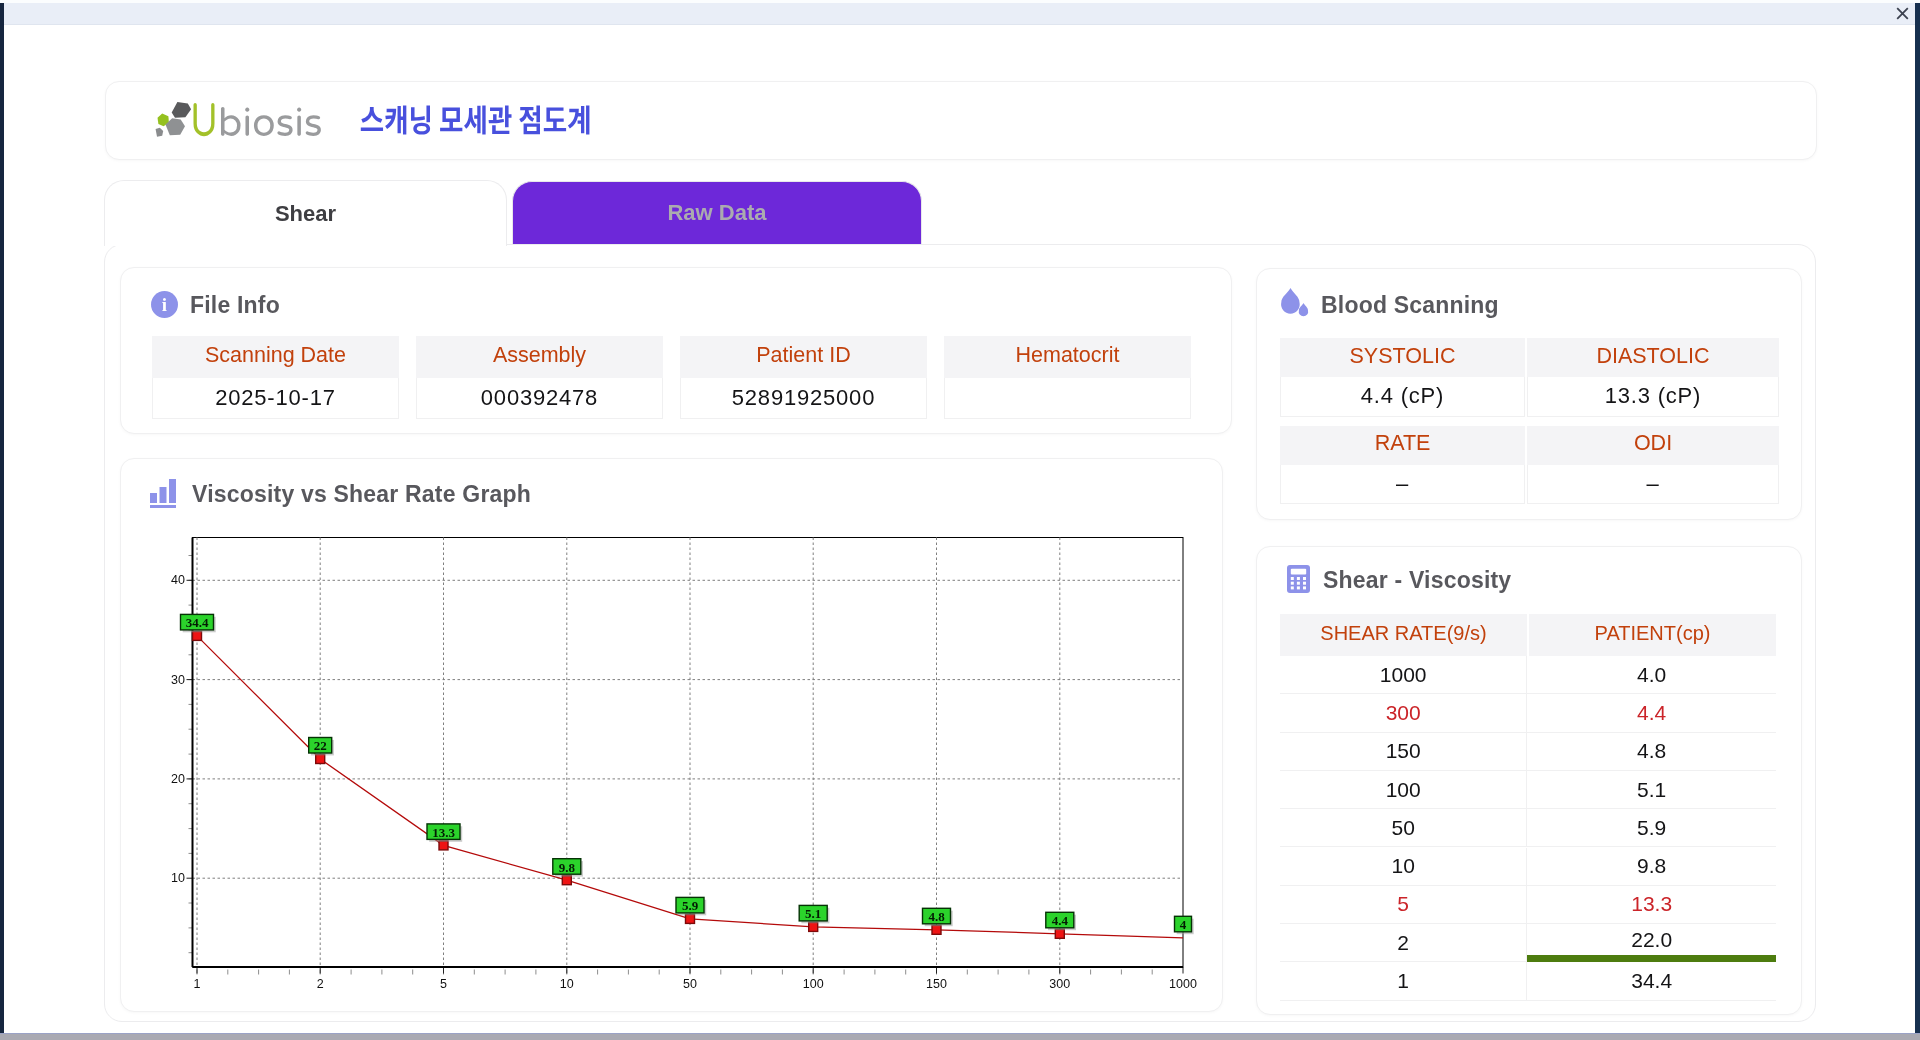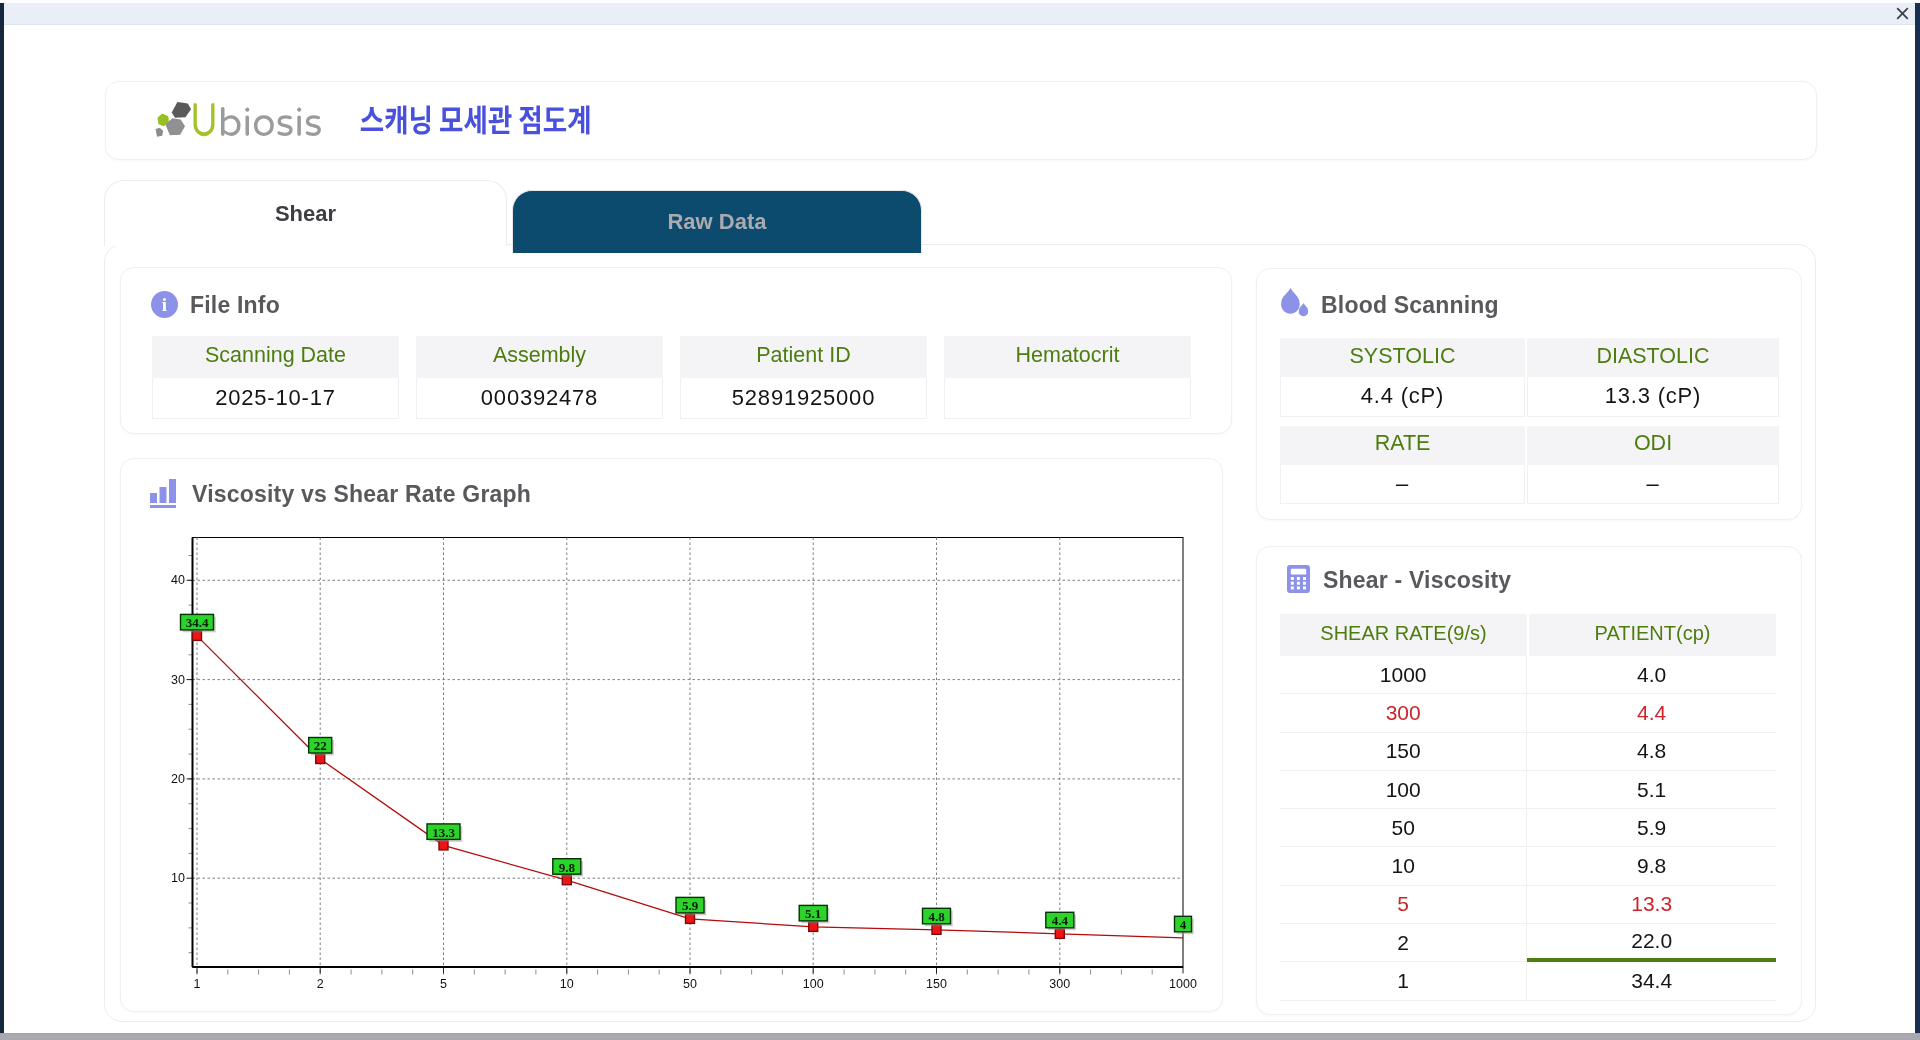--- a/index.html
+++ b/index.html
@@ -1,18 +1,18 @@
 <!DOCTYPE html>
 <html><head><meta charset="utf-8"><style>
 *{margin:0;padding:0;box-sizing:border-box}
 html,body{width:1920px;height:1040px;overflow:hidden;background:#fff;font-family:"Liberation Sans",sans-serif}
 .abs{position:absolute}
 .card{position:absolute;background:#fff;border:1px solid #f0f0f1;border-radius:14px;box-shadow:0 1px 3px rgba(0,0,0,.03)}
 .ctitle{position:absolute;font-weight:bold;font-size:23px;color:#58585d;letter-spacing:.2px}
-.hcell{position:absolute;background:#f4f4f6;color:#4d7c0f;font-size:21.5px;display:flex;align-items:center;justify-content:center;padding-bottom:3px}
+.hcell{position:absolute;background:#f4f4f6;color:#c2410c;font-size:21.5px;display:flex;align-items:center;justify-content:center;padding-bottom:3px}
 .vcell{position:absolute;background:#fff;border:1px solid #f0f0f1;border-top:none;color:#141416;font-size:22px;letter-spacing:0.8px;display:flex;align-items:center;justify-content:center}
 </style></head><body>
 <div class="abs" style="left:0;top:0;width:1920px;height:3px;background:#fbfdfe"></div>
 <div class="abs" style="left:4px;top:3px;width:1912px;height:22px;background:#e9eef7;border-bottom:1px solid #dfe5ef"></div>
 <div class="abs" style="left:0;top:3px;width:4px;height:1031px;background:#16263f"></div>
 <div class="abs" style="left:1915px;top:3px;width:5px;height:1031px;background:#17304f"></div>
 <svg class="abs" style="left:1895px;top:6px" width="15" height="15" viewBox="0 0 15 15">
     <path d="M2.2 2.2 L12.8 12.8 M12.8 2.2 L2.2 12.8" stroke="#3c4250" stroke-width="1.8"></path>
   </svg>
 <div class="abs" style="left:0;top:1033px;width:1920px;height:1px;background:#9aa2c6"></div>
@@ -42,21 +42,21 @@
       <path transform="translate(1840,0)" d="M674.257568359375 837.8408203125H807.661376953125V301.981201171875H674.257568359375ZM93.259033203125 779.740966796875H225.32275390625V396.460205078125H93.259033203125ZM93.259033203125 461.60205078125H173.299560546875Q244.35888671875 461.60205078125 314.9088134765625 465.10205078125Q385.458740234375 468.60205078125 457.3089599609375 477.2120361328125Q529.1591796875 485.822021484375 602.619384765625 500.822021484375L617.419677734375 393.379150390625Q541.739501953125 377.59912109375 467.439208984375 368.7091064453125Q393.138916015625 359.819091796875 319.7489013671875 356.2091064453125Q246.35888671875 352.59912109375 173.299560546875 352.59912109375H93.259033203125ZM494.3603515625 288.500732421875Q591.380615234375 288.500732421875 662.620849609375 265.880615234375Q733.861083984375 243.260498046875 772.76123046875 201.1903076171875Q811.661376953125 159.1201171875 811.661376953125 99.8798828125Q811.661376953125 40.859619140625 772.76123046875 -1.320556640625Q733.861083984375 -43.500732421875 662.620849609375 -66.120849609375Q591.380615234375 -88.740966796875 494.3603515625 -88.740966796875Q397.340087890625 -88.740966796875 326.4898681640625 -66.120849609375Q255.6396484375 -43.500732421875 216.739501953125 -1.320556640625Q177.83935546875 40.859619140625 177.83935546875 99.8798828125Q177.83935546875 159.1201171875 216.739501953125 201.1903076171875Q255.6396484375 243.260498046875 326.4898681640625 265.880615234375Q397.340087890625 288.500732421875 494.3603515625 288.500732421875ZM494.3603515625 182.27783203125Q434.52099609375 182.27783203125 393.681640625 173.4681396484375Q352.84228515625 164.658447265625 331.7626953125 146.638916015625Q310.68310546875 128.619384765625 310.68310546875 99.8798828125Q310.68310546875 71.92041015625 331.7626953125 53.5108642578125Q352.84228515625 35.101318359375 393.681640625 25.901611328125Q434.52099609375 16.701904296875 494.3603515625 16.701904296875Q554.19970703125 16.701904296875 595.4290771484375 25.901611328125Q636.658447265625 35.101318359375 657.738037109375 53.5108642578125Q678.817626953125 71.92041015625 678.817626953125 99.8798828125Q678.817626953125 128.619384765625 657.738037109375 146.638916015625Q636.658447265625 164.658447265625 595.4290771484375 173.4681396484375Q554.19970703125 182.27783203125 494.3603515625 182.27783203125Z"></path>
       <path transform="translate(2987,0)" d="M41.059326171875 126.781494140625H879.500732421875V18.778564453125H41.059326171875ZM392.63818359375 331.279296875H525.261962890625V101.301025390625H392.63818359375ZM128.6787109375 769.101318359375H787.88134765625V314.379150390625H128.6787109375ZM657.03759765625 663.87841796875H259.5224609375V419.60205078125H657.03759765625Z"></path>
       <path transform="translate(3907,0)" d="M405.43994140625 526.021728515625H558.87841796875V418.018798828125H405.43994140625ZM207.937744140625 757.201171875H309.260498046875V601.742431640625Q309.260498046875 523.141845703125 298.000732421875 447.1512451171875Q286.740966796875 371.16064453125 262.201171875 304.1201171875Q237.661376953125 237.07958984375 198.2713623046875 183.379150390625Q158.88134765625 129.6787109375 103.40087890625 95.87841796875L23.23876953125 195.76123046875Q74.59912109375 226.781494140625 109.8690185546875 271.74169921875Q145.138916015625 316.701904296875 166.9486083984375 370.7120361328125Q188.75830078125 424.72216796875 198.3480224609375 483.562255859375Q207.937744140625 542.40234375 207.937744140625 601.742431640625ZM236.6787109375 757.201171875H336.44140625V607.982666015625Q336.44140625 551.302490234375 344.7510986328125 495.182373046875Q353.060791015625 439.062255859375 371.92041015625 387.942138671875Q390.780029296875 336.822021484375 422.4298095703125 293.921875Q454.07958984375 251.021728515625 501.539794921875 220.221435546875L429.39794921875 116.4384765625Q374.697509765625 150.23876953125 337.3675537109375 202.8292236328125Q300.03759765625 255.419677734375 277.9478759765625 320.960205078125Q255.858154296875 386.500732421875 246.2684326171875 459.7713623046875Q236.6787109375 533.0419921875 236.6787109375 607.982666015625ZM709.497802734375 837.8408203125H836.101318359375V-88.060791015625H709.497802734375ZM521.137451171875 823.201171875H645.180908203125V-46.861083984375H521.137451171875Z"></path>
       <path transform="translate(4827,0)" d="M81.6787109375 770.301025390625H477.87841796875V663.858154296875H81.6787109375ZM195.9970703125 554.219970703125H327.060791015625V322.51953125H195.9970703125ZM425.656982421875 770.301025390625H556.720703125V712.020263671875Q556.720703125 663.43994140625 554.1107177734375 595.4898681640625Q551.500732421875 527.539794921875 534.8408203125 440.219970703125L405.67724609375 454.92041015625Q420.9970703125 540.1201171875 423.3270263671875 602.1700439453125Q425.656982421875 664.219970703125 425.656982421875 712.020263671875ZM646.418212890625 837.8408203125H780.0419921875V144.659912109375H646.418212890625ZM727.40087890625 555.24169921875H890.6005859375V446.458740234375H727.40087890625ZM162.218505859375 33.8017578125H809.822021484375V-72.64111328125H162.218505859375ZM162.218505859375 206.099853515625H295.622314453125V0.8408203125H162.218505859375ZM39.47900390625 268.098388671875 27.23876953125 373.981201171875Q107.458740234375 373.981201171875 204.3487548828125 375.5911865234375Q301.23876953125 377.201171875 402.298828125 383.701171875Q503.35888671875 390.201171875 596.47900390625 402.981201171875L604.939208984375 308.11865234375Q509.0390625 290.99853515625 408.8690185546875 282.3284912109375Q308.698974609375 273.658447265625 214.0889892578125 271.2684326171875Q119.47900390625 268.87841796875 39.47900390625 268.098388671875Z"></path>
       <path transform="translate(5974,0)" d="M541.720703125 624.581787109375H717.018798828125V516.578857421875H541.720703125ZM682.057861328125 837.060791015625H815.681640625V302.3603515625H682.057861328125ZM198.059326171875 264.620849609375H815.681640625V-78.740966796875H198.059326171875ZM685.39794921875 160.9580078125H329.123046875V26.141845703125H685.39794921875ZM254.51806640625 751.8408203125H362.861083984375V693.48193359375Q362.861083984375 606.341552734375 334.7713623046875 527.1910400390625Q306.681640625 448.04052734375 249.12158203125 388.7301025390625Q191.5615234375 329.419677734375 102.260498046875 300.07958984375L35.6787109375 405.08251953125Q92.939208984375 424.422607421875 134.439208984375 454.8126220703125Q175.939208984375 485.20263671875 202.638916015625 524.0325927734375Q229.338623046875 562.862548828125 241.9283447265625 606.0723876953125Q254.51806640625 649.2822265625 254.51806640625 693.48193359375ZM282.698974609375 751.8408203125H389.48193359375V693.701904296875Q389.48193359375 639.502197265625 411.1715087890625 586.2322998046875Q432.861083984375 532.96240234375 479.5108642578125 490.0723876953125Q526.16064453125 447.182373046875 598.981201171875 422.062255859375L533.95947265625 317.83935546875Q447.99853515625 346.739501953125 392.3284912109375 403.659912109375Q336.658447265625 460.580322265625 309.6787109375 536.0108642578125Q282.698974609375 611.44140625 282.698974609375 693.701904296875ZM71.95947265625 790.681640625H569.6005859375V685.018798828125H71.95947265625Z"></path>
       <path transform="translate(6894,0)" d="M138.578857421875 424.5615234375H789.64111328125V318.338623046875H138.578857421875ZM41.059326171875 124.221435546875H879.500732421875V15.4384765625H41.059326171875ZM392.63818359375 376.340087890625H525.261962890625V89.40087890625H392.63818359375ZM138.578857421875 774.00146484375H782.541259765625V667.55859375H271.422607421875V378.580322265625H138.578857421875Z"></path>
       <path transform="translate(7814,0)" d="M397.759765625 593.101318359375H585.018798828125V487.658447265625H397.759765625ZM392.659912109375 362.301025390625H581.898681640625V256.078125H392.659912109375ZM711.39794921875 837.8408203125H838.00146484375V-88.060791015625H711.39794921875ZM520.67724609375 817.861083984375H644.940673828125V-47.201171875H520.67724609375ZM311.856689453125 728.76123046875H439.020263671875Q439.020263671875 597.240234375 408.6505126953125 483.599853515625Q378.28076171875 369.95947265625 304.7308349609375 274.9493408203125Q231.180908203125 179.939208984375 102.3603515625 103.698974609375L27.318359375 196.781494140625Q131.978271484375 260.00146484375 194.557861328125 334.52099609375Q257.137451171875 409.04052734375 284.4970703125 499.460205078125Q311.856689453125 589.8798828125 311.856689453125 701.580322265625ZM80.059326171875 728.76123046875H356.03759765625V622.318359375H80.059326171875Z"></path>
     </g>
   </svg>
 <div class="abs" style="left:104px;top:244px;width:1712px;height:778px;background:#fff;border:1px solid #ececee;border-radius:18px"></div>
-<div class="abs" style="left:512px;top:190px;width:410px;height:63px;background:#0c4a6e;border:1px solid #e8e8ea;border-bottom:none;border-radius:20px 20px 0 0;display:flex;align-items:center;justify-content:center;font-weight:bold;font-size:22px;color:#ababaf">Raw Data</div>
+<div class="abs" style="left:512px;top:181px;width:410px;height:63px;background:#6d28d9;border:1px solid #e8e8ea;border-bottom:none;border-radius:20px 20px 0 0;display:flex;align-items:center;justify-content:center;font-weight:bold;font-size:22px;color:#ababaf">Raw Data</div>
 <div class="abs" style="left:104px;top:180px;width:403px;height:66px;background:#fff;border:1px solid #ececee;border-bottom:none;border-radius:20px 20px 0 0;display:flex;align-items:center;justify-content:center;font-weight:bold;font-size:22px;color:#3e3e42">Shear</div>
 <div class="card" style="left:120px;top:267px;width:1112px;height:167px"></div>
 <div class="abs" style="left:151px;top:291px;width:27px;height:27px;border-radius:50%;background:#8d92e9;color:#fff;font-family:'Liberation Serif',serif;font-weight:bold;font-size:19px;display:flex;align-items:center;justify-content:center">i</div>
 <div class="ctitle" style="left:190px;top:292px">File Info</div>
 <div class="hcell" style="left:152px;top:336px;width:247px;height:42px">Scanning Date</div>
 <div class="vcell" style="left:152px;top:378px;width:247px;height:41px">2025-10-17</div>
 <div class="hcell" style="left:416px;top:336px;width:247px;height:42px">Assembly</div>
 <div class="vcell" style="left:416px;top:378px;width:247px;height:41px">000392478</div>
 <div class="hcell" style="left:680px;top:336px;width:247px;height:42px">Patient ID</div>
 <div class="vcell" style="left:680px;top:378px;width:247px;height:41px">52891925000</div>
@@ -168,14 +168,14 @@
 <div class="abs" style="left:1527.3px;top:732.6px;width:248.7px;height:38.3px;border-bottom:1px solid #f0f0f1;color:#141416;font-size:21px;display:flex;align-items:center;justify-content:center">4.8</div>
 <div class="abs" style="left:1280px;top:770.9px;width:247.3px;height:38.3px;border-bottom:1px solid #f0f0f1;border-right:1px solid #f0f0f1;color:#141416;font-size:21px;display:flex;align-items:center;justify-content:center">100</div>
 <div class="abs" style="left:1527.3px;top:770.9px;width:248.7px;height:38.3px;border-bottom:1px solid #f0f0f1;color:#141416;font-size:21px;display:flex;align-items:center;justify-content:center">5.1</div>
 <div class="abs" style="left:1280px;top:809.2px;width:247.3px;height:38.3px;border-bottom:1px solid #f0f0f1;border-right:1px solid #f0f0f1;color:#141416;font-size:21px;display:flex;align-items:center;justify-content:center">50</div>
 <div class="abs" style="left:1527.3px;top:809.2px;width:248.7px;height:38.3px;border-bottom:1px solid #f0f0f1;color:#141416;font-size:21px;display:flex;align-items:center;justify-content:center">5.9</div>
 <div class="abs" style="left:1280px;top:847.5px;width:247.3px;height:38.3px;border-bottom:1px solid #f0f0f1;border-right:1px solid #f0f0f1;color:#141416;font-size:21px;display:flex;align-items:center;justify-content:center">10</div>
 <div class="abs" style="left:1527.3px;top:847.5px;width:248.7px;height:38.3px;border-bottom:1px solid #f0f0f1;color:#141416;font-size:21px;display:flex;align-items:center;justify-content:center">9.8</div>
 <div class="abs" style="left:1280px;top:885.8px;width:247.3px;height:38.3px;border-bottom:1px solid #f0f0f1;border-right:1px solid #f0f0f1;color:#cb2429;font-size:21px;display:flex;align-items:center;justify-content:center">5</div>
 <div class="abs" style="left:1527.3px;top:885.8px;width:248.7px;height:38.3px;border-bottom:1px solid #f0f0f1;color:#cb2429;font-size:21px;display:flex;align-items:center;justify-content:center">13.3</div>
 <div class="abs" style="left:1280px;top:924.1px;width:247.3px;height:38.3px;border-bottom:1px solid #f0f0f1;border-right:1px solid #f0f0f1;color:#141416;font-size:21px;display:flex;align-items:center;justify-content:center">2</div>
-<div class="abs" style="left:1527.3px;top:924.1px;width:248.7px;height:38.3px;border-bottom:4px solid #4d7c0f;color:#141416;font-size:21px;display:flex;align-items:center;justify-content:center">22.0</div>
+<div class="abs" style="left:1527.3px;top:924.1px;width:248.7px;height:38.3px;border-bottom:7px solid #4d7c0f;color:#141416;font-size:21px;display:flex;align-items:center;justify-content:center">22.0</div>
 <div class="abs" style="left:1280px;top:962.4px;width:247.3px;height:38.3px;border-bottom:1px solid #f0f0f1;border-right:1px solid #f0f0f1;color:#141416;font-size:21px;display:flex;align-items:center;justify-content:center">1</div>
 <div class="abs" style="left:1527.3px;top:962.4px;width:248.7px;height:38.3px;border-bottom:1px solid #f0f0f1;color:#141416;font-size:21px;display:flex;align-items:center;justify-content:center">34.4</div>
 </body></html>

